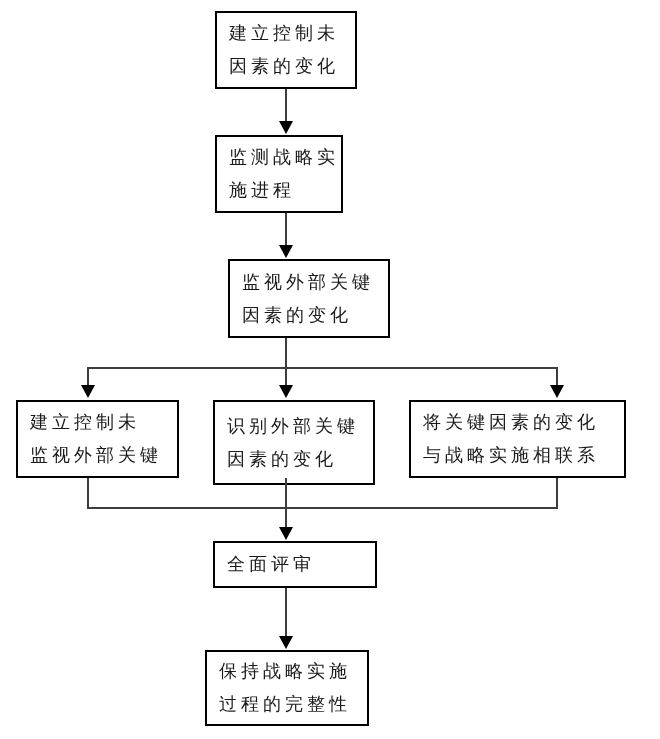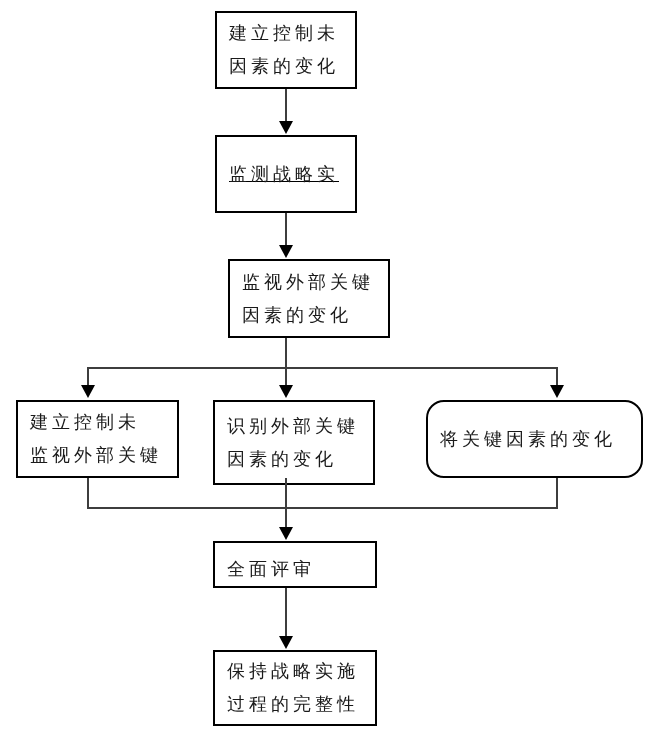--- a/index.html
+++ b/index.html
@@ -57,48 +57,50 @@
 </head>
 <body>
 
 <div id="canvas">
 
   <div class="node" style="left:215px; top:11px; width:142px; height:78px;">
     <span class="tl">建立控制未</span>
     <span class="tl">因素的变化</span>
   </div>
 
-  <div class="node" style="left:215px; top:135px; width:142px; height:78px;text-decoration:underline;">
+  <div class="node" style="left:215px; top:135px; width:128px; height:78px;">
     <span class="tl">监测战略实</span>
+    <span class="tl">施进程</span>
   </div>
 
   <div class="node" style="left:228px; top:259px; width:162px; height:79px;">
     <span class="tl">监视外部关键</span>
     <span class="tl">因素的变化</span>
   </div>
 
   <div class="node" style="left:16px; top:400px; width:163px; height:78px;">
     <span class="tl">建立控制未</span>
     <span class="tl">监视外部关键</span>
   </div>
 
   <div class="node" style="left:213px; top:400px; width:162px; height:85px;">
     <span class="tl">识别外部关键</span>
     <span class="tl">因素的变化</span>
   </div>
 
-  <div class="node" style="left:426px; top:400px; width:217px; height:78px;border-radius:18px;">
+  <div class="node" style="left:409px; top:400px; width:217px; height:78px;">
     <span class="tl">将关键因素的变化</span>
+    <span class="tl">与战略实施相联系</span>
   </div>
 
-  <div class="node" style="left:213px; top:541px; width:164px; height:47px;justify-content:flex-end;">
+  <div class="node" style="left:213px; top:541px; width:164px; height:47px;">
     <span class="tl">全面评审</span>
   </div>
 
-  <div class="node" style="left:213px; top:650px; width:164px; height:76px;">
+  <div class="node" style="left:205px; top:650px; width:164px; height:76px;">
     <span class="tl">保持战略实施</span>
     <span class="tl">过程的完整性</span>
   </div>
 
   <div class="vline" style="left:285px; top:89px; height:33px;"></div>
   <div class="arrow-down" style="left:279px; top:121px;"></div>
 
   <div class="vline" style="left:285px; top:213px; height:33px;"></div>
   <div class="arrow-down" style="left:279px; top:245px;"></div>
 

